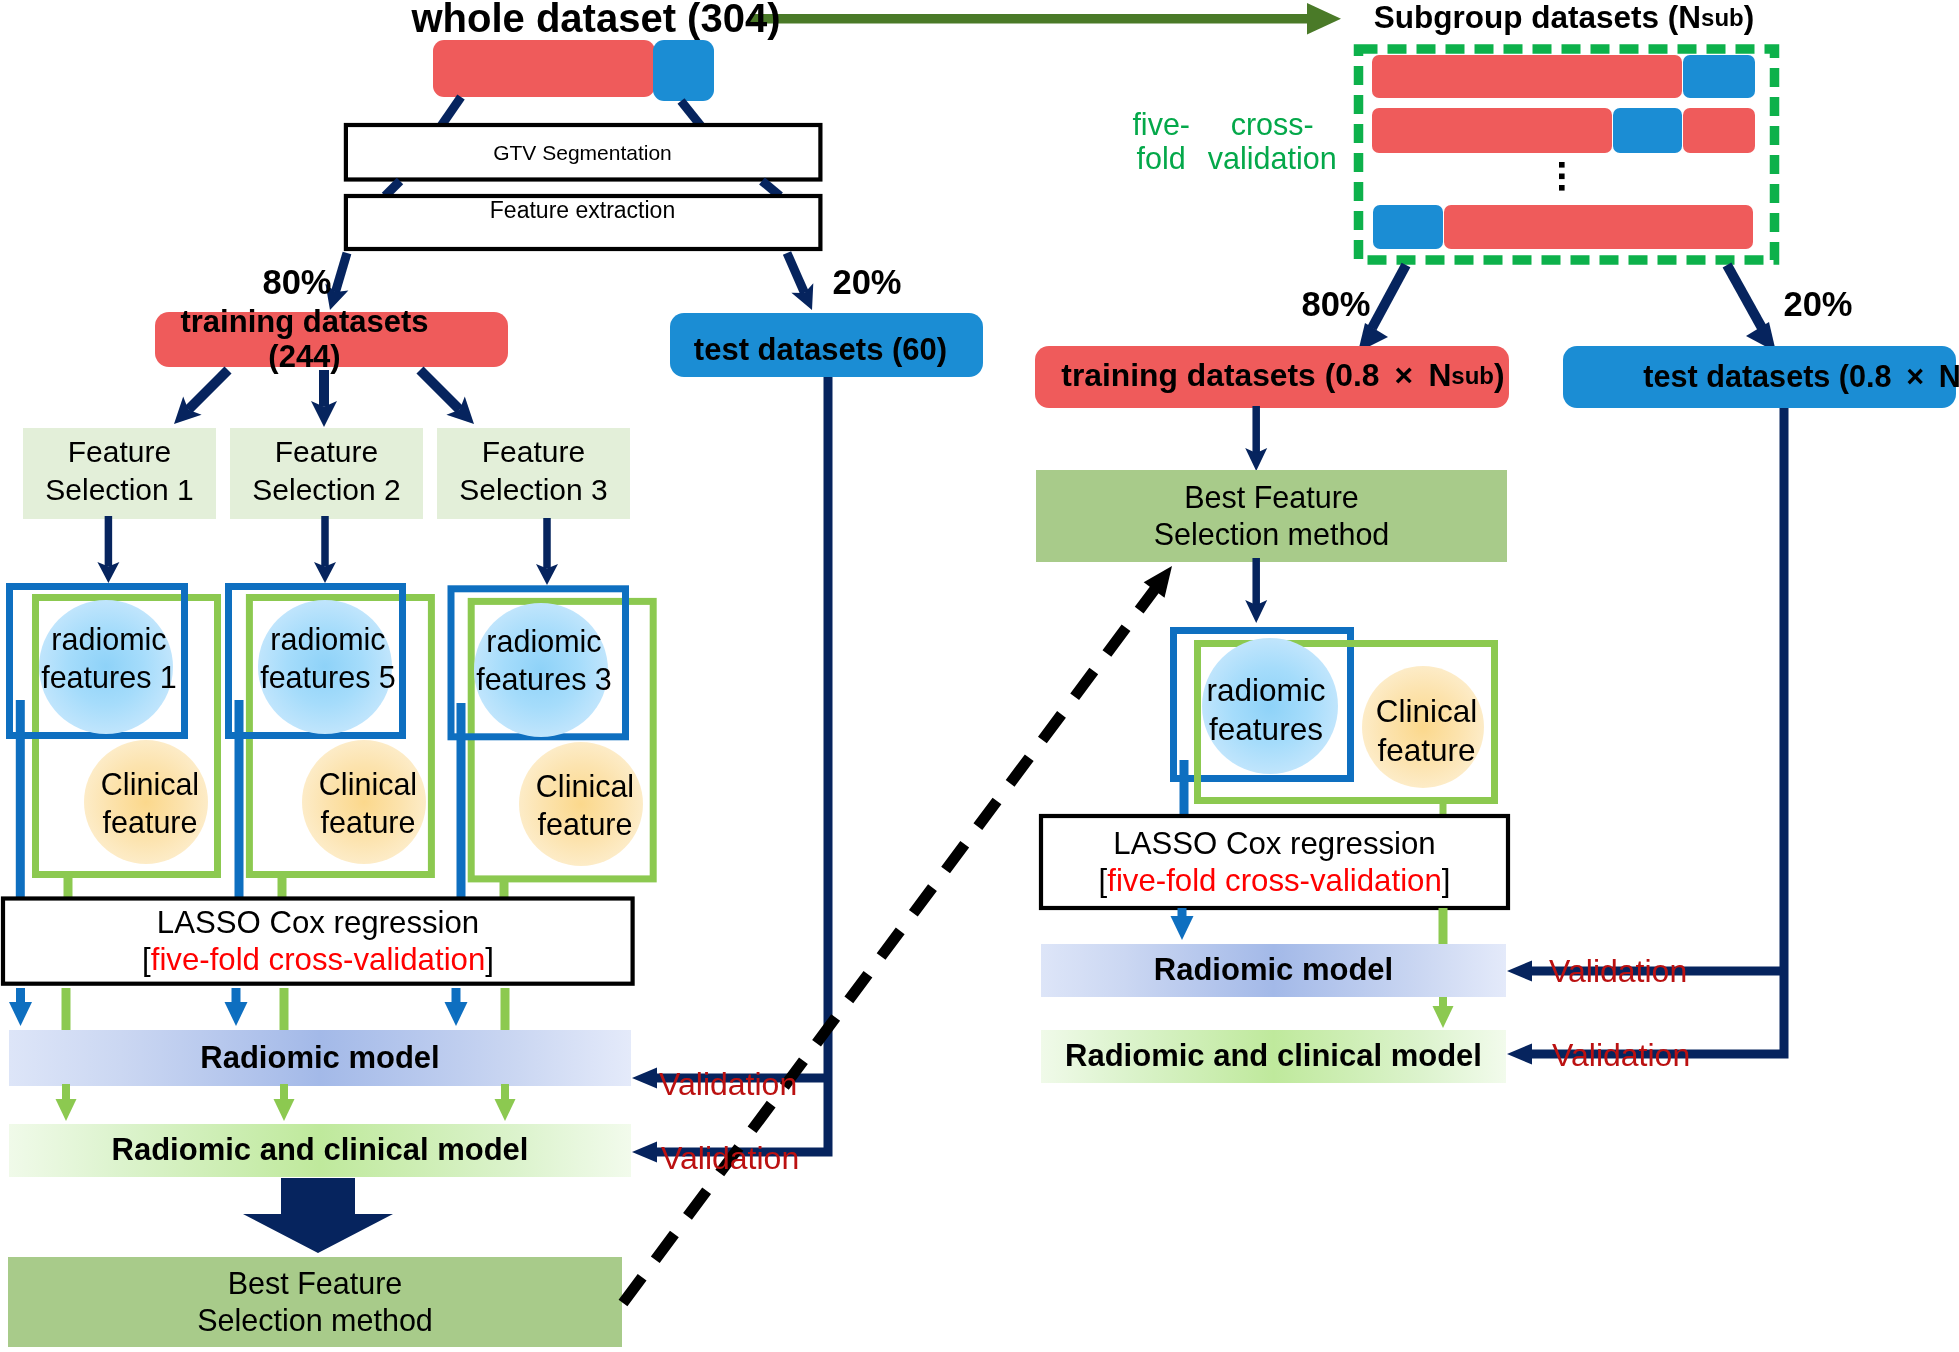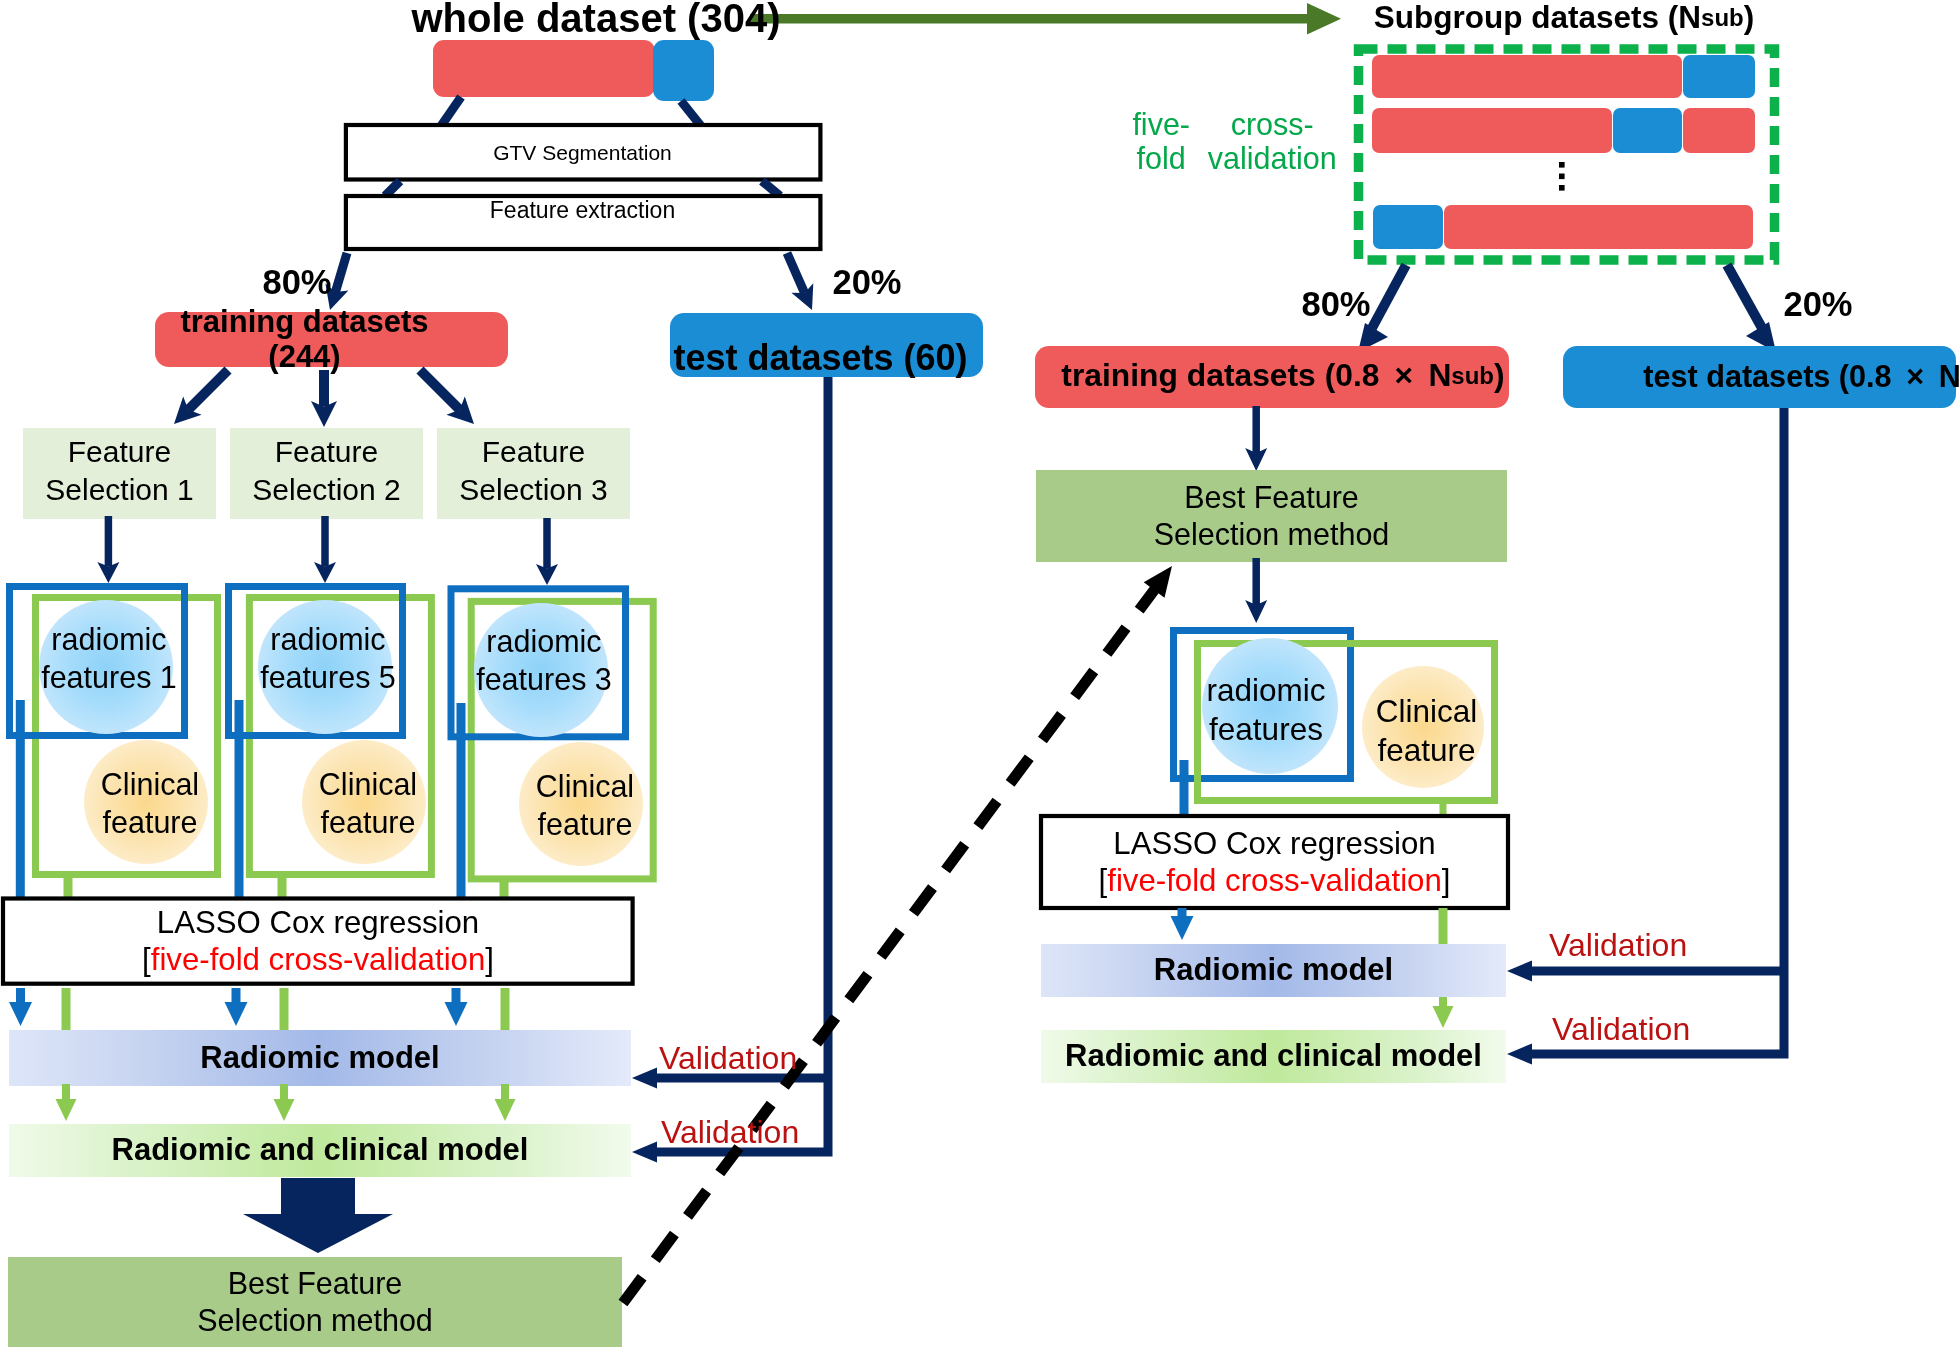--- a/index.html
+++ b/index.html
@@ -1,21 +1,21 @@
 <!DOCTYPE html>
 <html><head>
 <meta charset="utf-8">
 <style>
   html,body{margin:0;padding:0;background:#ffffff;}
   #page{position:relative;width:1959px;height:1352px;background:#ffffff;overflow:hidden;
         font-family:"Liberation Sans",sans-serif;color:#000;}
   svg.lay{position:absolute;left:0;top:0;width:1959px;height:1352px;pointer-events:none;}
   .node{position:absolute;box-sizing:border-box;display:flex;align-items:center;
         justify-content:center;text-align:center;line-height:1.12;}
-  .lbl{position:absolute;white-space:nowrap;}
+  .lbl{position:absolute;white-space:nowrap;margin-top:26px;}
   .bold{font-weight:bold;}
 </style>
 </head>
 <body>
 
 <div id="page">
 
   <svg class="lay" viewBox="0 0 1959 1352" id="svg-main">
     <defs>
       <linearGradient id="gradRadiomic" x1="0" y1="0" x2="1" y2="0">
@@ -278,21 +278,21 @@
     <div class="node bold" style="left:381px;top:-1px;width:430px;height:38px;font-size:40px;">whole dataset (304)</div>
 
     <div class="node" style="left:343px;top:124px;width:479px;height:57px;font-size:21px;">GTV Segmentation</div>
 
     <div class="node" style="left:343px;top:182px;width:479px;height:58px;font-size:23px;">Feature extraction</div>
 
     <div class="node bold" style="left:257px;top:264px;width:80px;height:36px;font-size:34.5px;">80%</div>
     <div class="node bold" style="left:827px;top:264px;width:80px;height:36px;font-size:34.5px;">20%</div>
 
     <div class="node bold" style="left:155px;top:312px;width:299px;height:55px;font-size:31px;">training datasets (244)</div>
-    <div class="node bold" style="left:664px;top:326px;width:313px;height:64px;font-size:36px;">test datasets (60)</div>
+    <div class="node bold" style="left:664px;top:318px;width:313px;height:64px;font-size:31px;">test datasets (60)</div>
 
     <div class="node" style="left:23px;top:425px;width:193px;height:91px;font-size:30px;flex-direction:column;line-height:1.25;">
       <span>Feature</span>
       <span>Selection 1</span>
     </div>
     <div class="node" style="left:230px;top:425px;width:193px;height:91px;font-size:30px;flex-direction:column;line-height:1.25;">
       <span>Feature</span>
       <span>Selection 2</span>
     </div>
     <div class="node" style="left:437px;top:425px;width:193px;height:91px;font-size:30px;flex-direction:column;line-height:1.25;">

